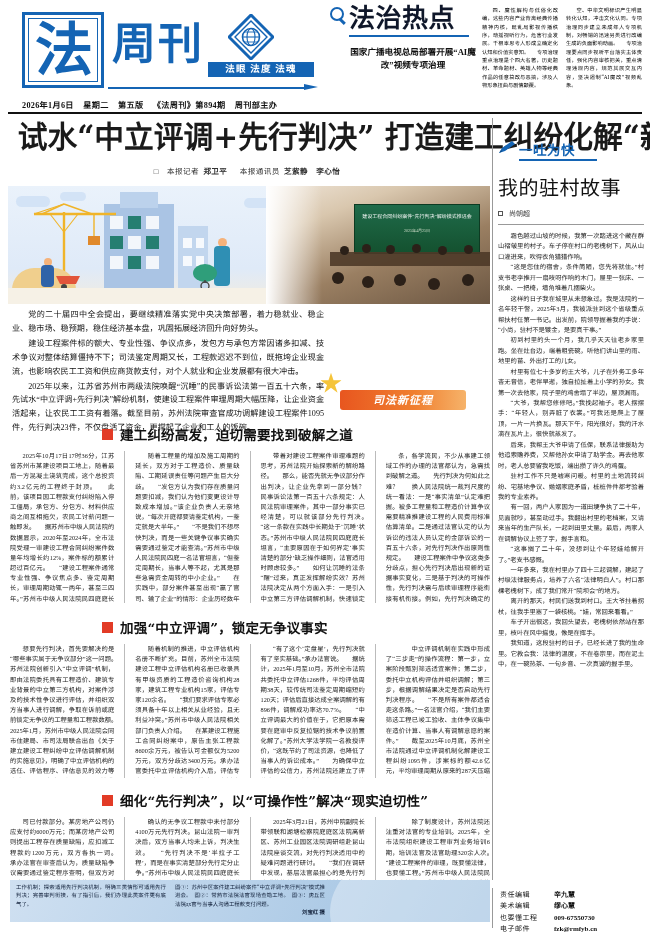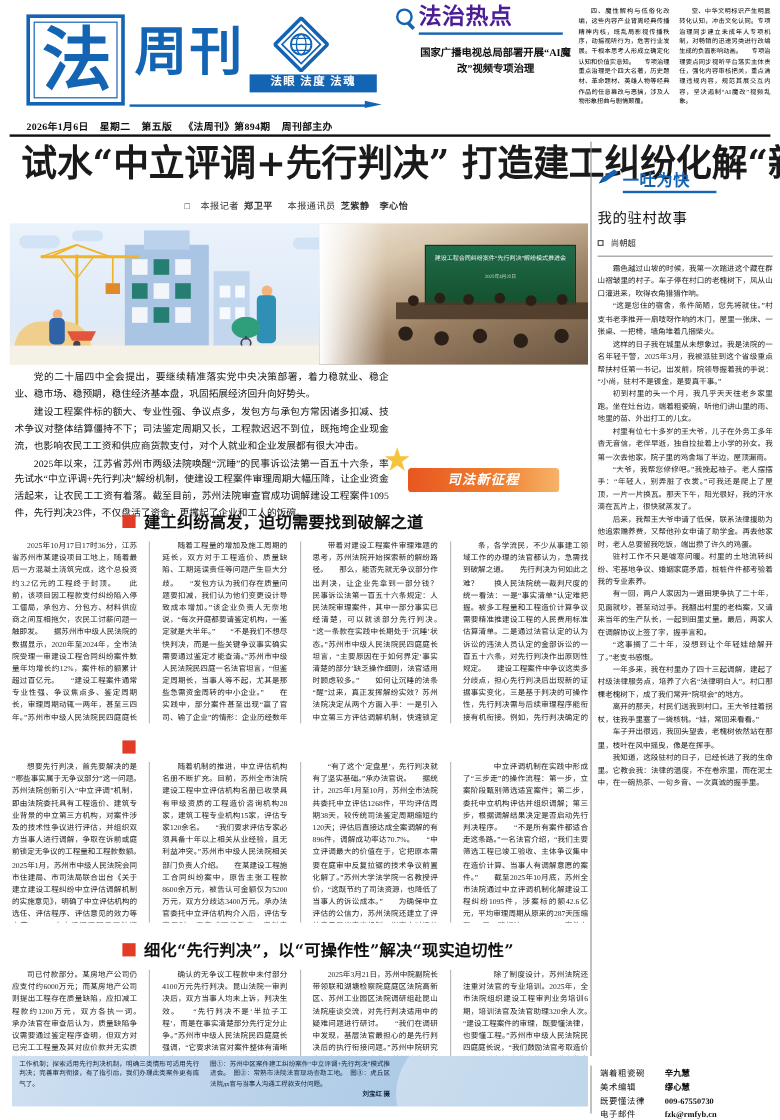--- a/index.html
+++ b/index.html
@@ -59,21 +59,21 @@
   .hotspot-head { position: relative; width: 146px; }
   .hs-icon {
     position: absolute; left: 0; top: 3px; width: 14px; height: 14px;
     border: 2px solid #1464b4; border-radius: 50%;
   }
   .hs-icon::after {
     content: ""; position: absolute; right: -4px; bottom: -3px;
     width: 7px; height: 2.5px; background: #1464b4; transform: rotate(45deg);
   }
   .hs-title {
-    margin-left: 19px; font-size: 19px; font-weight: bold; color: #4c1d95;
+    margin-left: 19px; font-size: 26px; font-weight: bold; color: #0f172a;
     letter-spacing: .5px; line-height: 1.15; font-family: "DejaVu Serif", serif;
   }
   .hs-underline { margin-left: 19px; margin-top: 1px; width: 120px; height: 2px; background: #1464b4; }
   .hs-sub {
     margin-top: 9px; margin-left: 19px; width: 128px;
     font-size: 8.6px; font-weight: bold; color: #111; line-height: 1.55; text-align: center;
   }
   .hotspot-cols {
     position: absolute; left: 152px; top: 2px; width: 160px; height: 100px;
     display: flex; gap: 8px;
@@ -167,21 +167,21 @@
   
   .sidebar { position: absolute; left: 498px; top: 118px; width: 146px; height: 768px; margin-top: 21px; }
   .sb-divider { position: absolute; left: -6px; top: 0; width: 1px; height: 762px; background: #999; }
   .sb-head { position: relative; height: 22px; }
   .pencil { position: absolute; left: 0; top: 2px; width: 18px; height: 13px; }
   .sb-title {
     margin-left: 21px; font-size: 13.5px; font-weight: bold; color: #1464b4;
     letter-spacing: .5px; font-family: "DejaVu Serif", serif;
   }
   .sb-ul { margin-left: 21px; margin-top: 0px; width: 78px; height: 1.6px; background: #1464b4; }
-  .sb-headline { margin-top: 11px; font-size: 12px; color: #111; letter-spacing: .5px; font-family: Liberation Serif, serif; }
+  .sb-headline { margin-top: 11px; font-size: 20px; color: #111; letter-spacing: .5px; font-family: Liberation Serif, serif; }
   .sb-byline { margin-top: 7px; font-size: 7px; color: #333; }
   .sb-byline .sq { display:inline-block; width:5px;height:5px;border:1px solid #555; margin-right: 6px; }
   .sb-rule { margin-top: 6px; width: 100%; height: 1px; background: #999; }
   .sb-body { margin-top: 6px; font-size: 6.3px; line-height: 1.66; text-align: justify; color: #1a1a1a; }
   .sb-body p { text-indent: 2em; }
 
   
   .cap-block {
     position: absolute; left: 10px; top: 880px; width: 480px; height: 42px;
     background: linear-gradient(115deg,#cfe0f1 0%, #b9d2ea 45%, #9dc0e0 100%);
@@ -372,20 +372,21 @@
         <div class="vrule"></div>
         <div class="col">
             <p>条，各学流民，不少从事建工领域工作的办理的法官都认为，急需找到破解之道。　　先行判决为何如此之难？　　换人民法院统一裁判尺度的统一看法：一是“事实清单”认定难把握。被多工程量和工程造价计算争议需要精准推建设工程的人民费用标准估算清单。二是通过法官认定的认为诉讼的违法人员认定的金部诉讼的一百五十六条，对先行判决作出原则性规定。　　建设工程案件中争议这类多分歧点，担心先行判决后出现新的证据事实变化，三是基于判决的可操作性，先行判决需与后续审理程序能衔接有机衔接。例如，先行判决确定的金额如何执行、剩余争议如何处理等，都需要明确的程序规范保障。</p>
           </div>
       </div>
     </div>
 
     <div style="margin-top:14px;">
       <div class="sec-head">
         <div class="sec-sq"></div>
+        <div class="sec-tx">加强“中立评调”，锁定无争议事实</div>
       </div>
       <div class="cols3" style="height:134px;overflow:hidden;">
         <div class="col">
             <p>想要先行判决，首先要解决的是“哪些事实属于无争议部分”这一问题。　　苏州法院创新引入“中立评调”机制，即由法院委托具有工程造价、建筑专业背景的中立第三方机构，对案件涉及的技术性争议进行评估，并组织双方当事人进行调解，争取在诉前或庭前锁定无争议的工程量和工程款数额。　　2025年1月，苏州市中级人民法院会同市住建局、市司法局联合出台《关于建立建设工程纠纷中立评估调解机制的实施意见》，明确了中立评估机构的选任、评估程序、评估意见的效力等内容。　　“中立评调不同于司法鉴定。”苏州市中级人民法院民四庭负责人解释，“它更灵活、更快捷，费用更低，且评估结果不直接作为定案依据，而是作为当事人协商的基础。”</p>
           </div>
         <div class="vrule"></div>
         <div class="col">
             <p>随着机制的推进，中立评估机构名册不断扩充。目前，苏州全市法院建设工程中立评估机构名册已收录具有甲级资质的工程造价咨询机构28家，建筑工程专业机构15家，评估专家120余名。　　“我们要求评估专家必须具备十年以上相关从业经验，且无利益冲突。”苏州市中级人民法院相关部门负责人介绍。　　在某建设工程施工合同纠纷案中，原告主张工程款8600余万元，被告认可金额仅为5200万元，双方分歧达3400万元。承办法官委托中立评估机构介入后，评估专家用时45天完成现场勘查、资料审核，出具评估意见：双方无争议的工程量对应工程款为6800万元，有争议部分1800万元。　　基于这一评估结论，法官组织双方调解。虽未能就全部争议达成一致，但双方对6800万元无争议部分均予认可。</p>
           </div>
         <div class="vrule"></div>
@@ -464,29 +465,29 @@
       <p>一年多来，我在村里办了四十三起调解，建起了村级法律服务点，培养了六名“法律明白人”。村口那棵老槐树下，成了我们常开“院坝会”的地方。</p>
       <p>离开的那天，村民们送我到村口。王大爷拄着拐杖，往我手里塞了一袋核桃。“娃，常回来看看。”</p>
       <p>车子开出很远，我回头望去，老槐树依然站在那里，枝叶在风中摇曳，像是在挥手。</p>
       <p>我知道，这段驻村的日子，已经长进了我的生命里。它教会我：法律的温度，不在卷宗里，而在泥土中，在一碗热茶、一句乡音、一次真诚的握手里。</p>
     </div>
   </div>
 
   <div class="footer-rule"></div>
   <div class="footer">
     <div class="ln">
-      <span class="k">端着粗瓷碗</span>
+      <span class="k">责任编辑</span>
       <span class="v">辛九慧</span>
     </div>
     <div class="ln">
       <span class="k">美术编辑</span>
       <span class="v">缪心慧</span>
     </div>
     <div class="ln">
-      <span class="k">既要懂法律</span>
+      <span class="k">也要懂工程</span>
       <span class="v">009-67550730</span>
     </div>
     <div class="ln">
       <span class="k">电子邮件</span>
       <span class="v">fzk@rmfyb.cn</span>
     </div>
   </div>
 
 </div>
 

